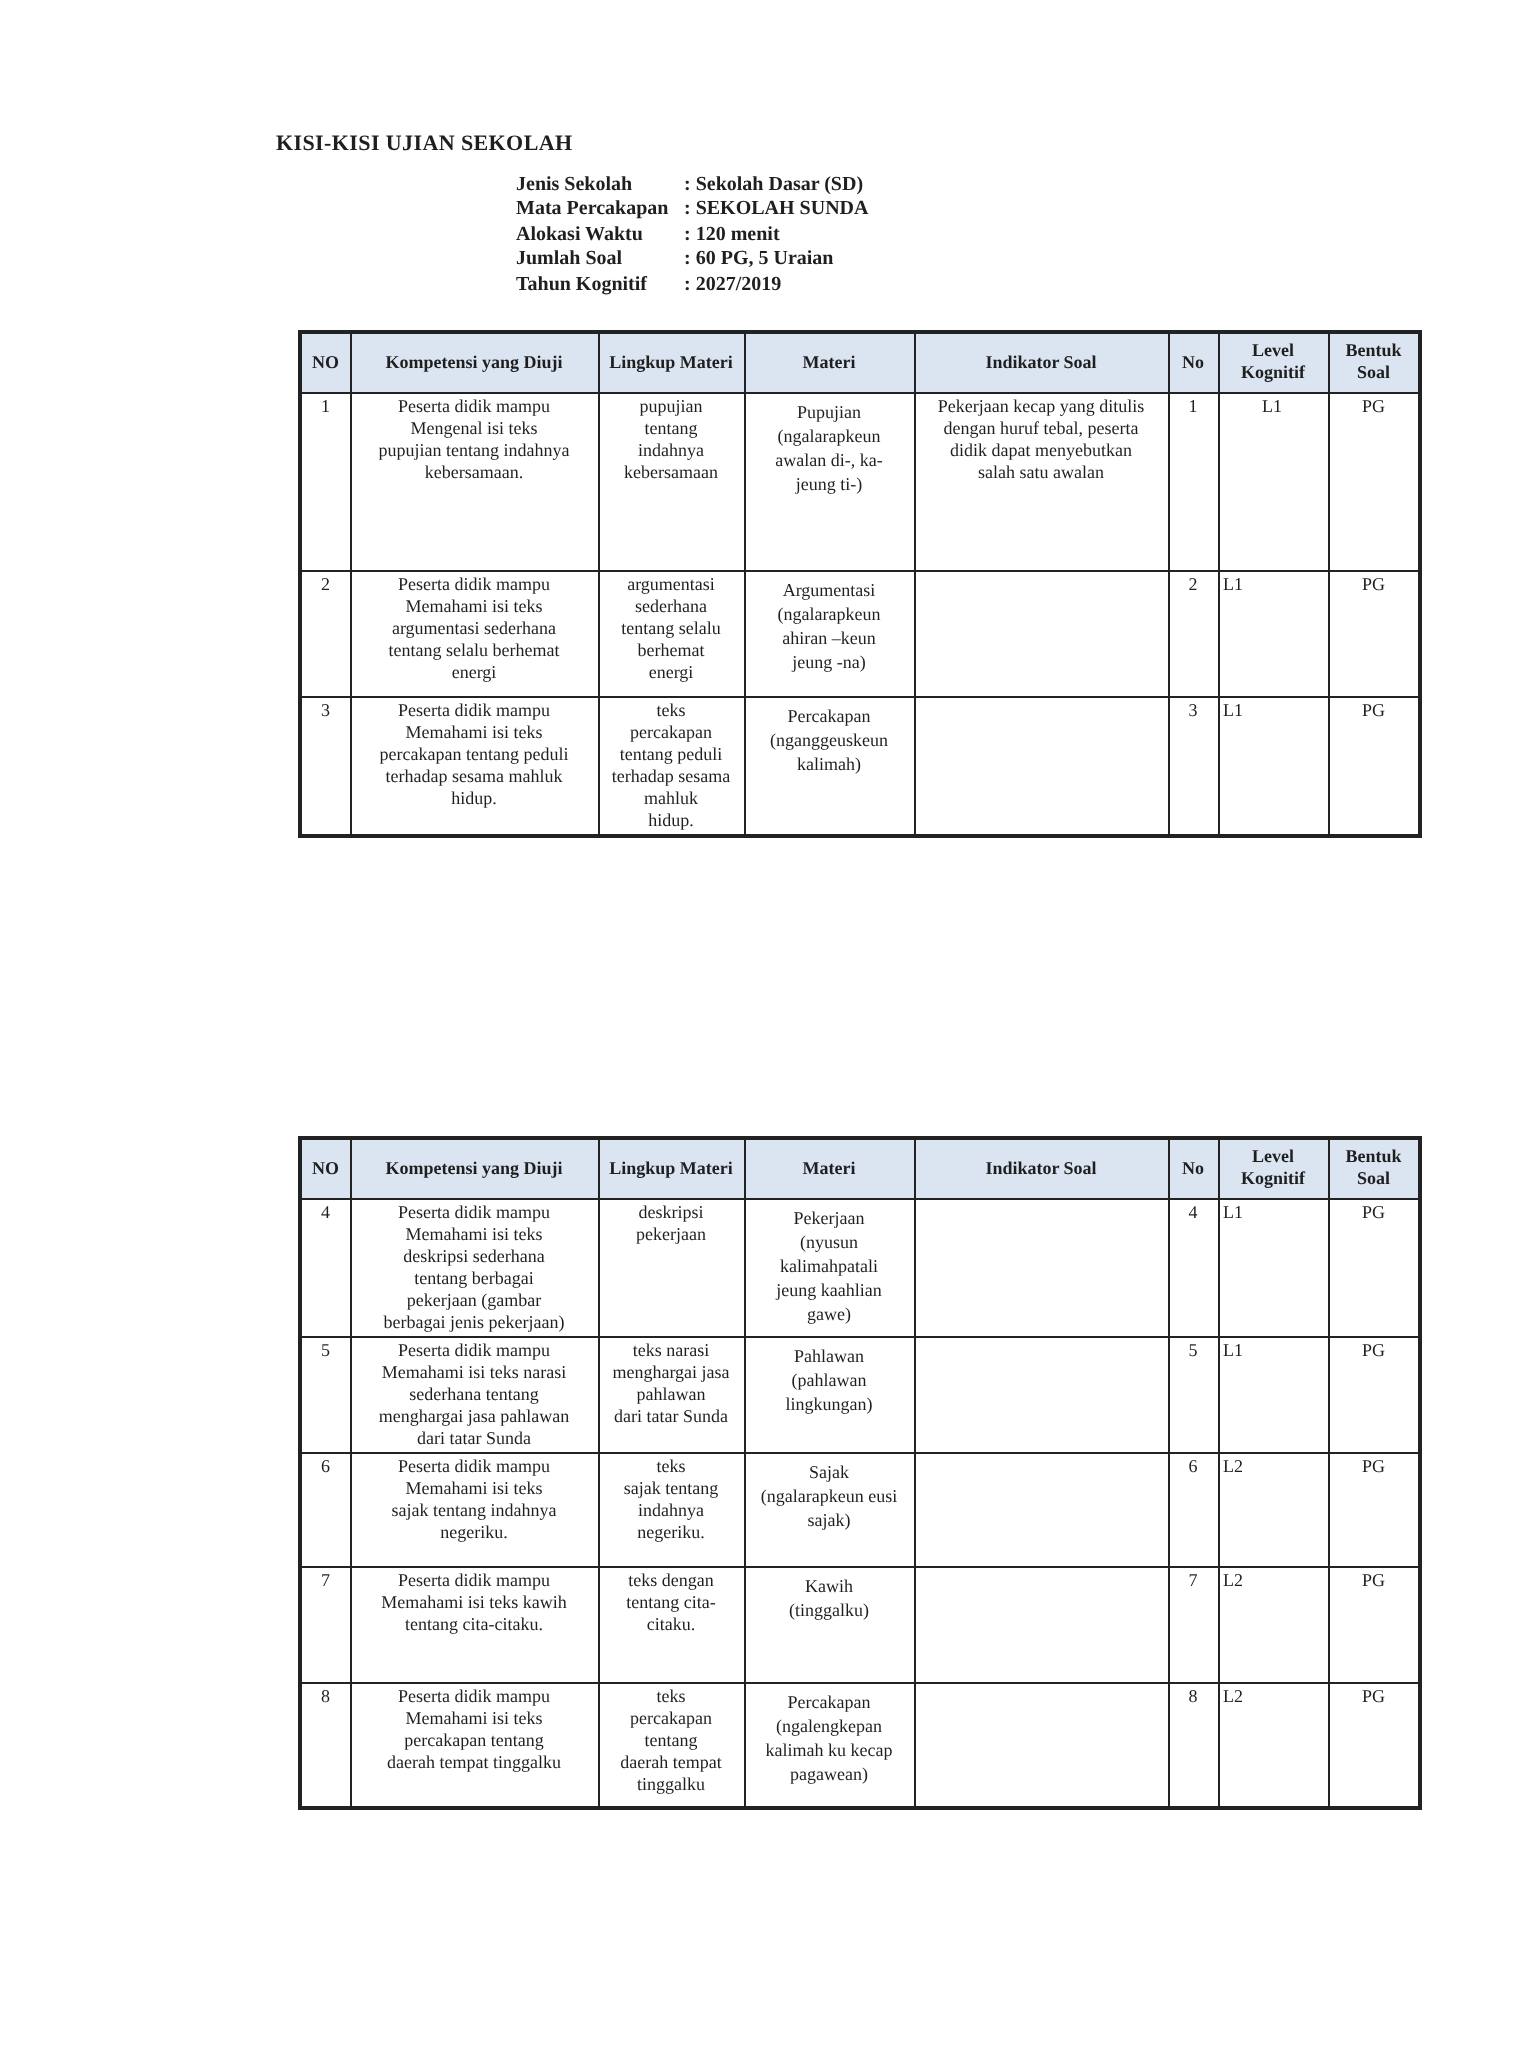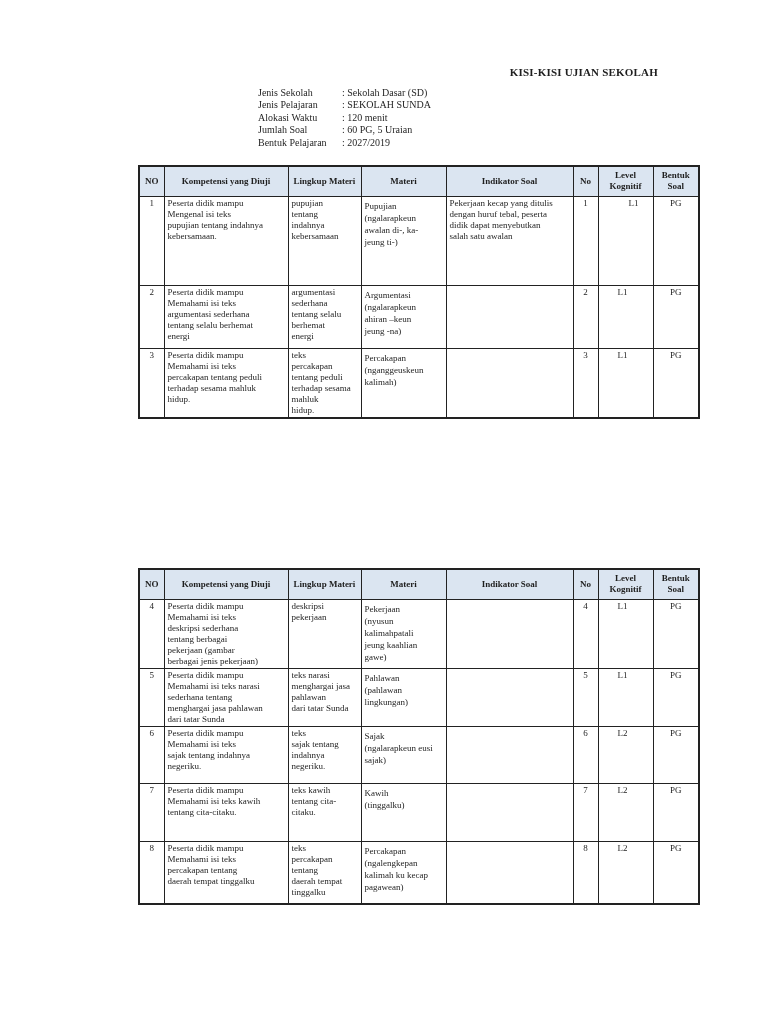--- a/index.html
+++ b/index.html
@@ -8,30 +8,30 @@
   body {
     width: 768px; height: 1024px;
     background: #ffffff;
     position: relative;
     overflow: hidden;
     font-family: "Liberation Serif", "DejaVu Serif", serif;
     color: var(--ink);
   }
   .doc-title {
     position: absolute; left: 138px; top: 66px; width: 520px;
-    text-align: right; font-weight: bold; font-size: 11px;
+    text-align: left; font-weight: bold; font-size: 11px;
     letter-spacing: 0.2px;
   }
   .info-block { position: absolute; left: 258px; top: 87px; }
-  .info-row { display: flex; line-height: 12.4px; font-size: 10px; font-weight: normal; }
+  .info-row { display: flex; line-height: 12.4px; font-size: 10px; font-weight: bold; }
   .info-label { width: 84px; }
   .info-value { white-space: nowrap; }
 
   table.kisi {
-    position: absolute; left: 138px; width: 560px;
+    position: absolute; left: 149px; width: 560px;
     border-collapse: collapse; table-layout: fixed;
     border: 2px solid var(--line);
   }
   #table1 { top: 165px; }
   #table2 { top: 568px; }
   .kisi th, .kisi td {
     border: 1px solid var(--line);
     padding: 1px 3px;
     vertical-align: top;
     font-size: 9px;
@@ -50,23 +50,23 @@
   .col-no    { width: 25px; }
   .col-komp  { width: 124px; }
   .col-ling  { width: 73px; }
   .col-mat   { width: 85px; }
   .col-ind   { width: 127px; }
   .col-num   { width: 25px; }
   .col-level { width: 55px; }
   .col-btk   { width: 46px; }
 
   td.c-no, td.c-soalno, td.c-bentuk { text-align: center; }
-  td.c-komp, td.c-ling, td.c-mat, td.c-ind { white-space: pre-line; }
+  td.c-komp, td.c-ling, td.c-mat, td.c-ind { white-space: pre-line; text-align: center; }
   td.c-mat { line-height: 12px; padding-top: 3px; }
-  td.c-level { text-align: left; padding-left: 19px; }
+  td.c-level { text-align: left; padding-left: 2px; }
   #table1 tbody tr:nth-of-type(1) td.c-level { text-align: center; }
 
   
   #table1 tbody tr:nth-of-type(1) { height: 89px; }
   #table1 tbody tr:nth-of-type(2) { height: 63px; }
   #table1 tbody tr:nth-of-type(3) { height: 69px; }
   #table2 tbody tr:nth-of-type(1) { height: 67px; }
   #table2 tbody tr:nth-of-type(2) { height: 58px; }
   #table2 tbody tr:nth-of-type(3) { height: 57px; }
   #table2 tbody tr:nth-of-type(4) { height: 58px; }
@@ -78,36 +78,36 @@
 <div class="doc-title">KISI-KISI UJIAN SEKOLAH</div>
 
 <div class="info-block">
 
     <div class="info-row">
       <span class="info-label">Jenis Sekolah</span>
       <span class="info-value">: Sekolah Dasar (SD)</span>
     </div>
 
     <div class="info-row">
-      <span class="info-label">Jenis Pelajaran</span>
+      <span class="info-label">Mata Percakapan</span>
       <span class="info-value">: SEKOLAH SUNDA</span>
     </div>
 
     <div class="info-row">
       <span class="info-label">Alokasi Waktu</span>
       <span class="info-value">: 120 menit</span>
     </div>
 
     <div class="info-row">
       <span class="info-label">Jumlah Soal</span>
       <span class="info-value">: 60 PG, 5 Uraian</span>
     </div>
 
     <div class="info-row">
-      <span class="info-label">Bentuk Pelajaran</span>
+      <span class="info-label">Tahun Kognitif</span>
       <span class="info-value">: 2027/2019</span>
     </div>
   </div>
 
 <table class="kisi" id="table1">
   <colgroup>
     <col class="col-no">
       <col class="col-komp">
       <col class="col-ling">
       <col class="col-mat">
@@ -284,21 +284,21 @@
         <td class="c-soalno">6</td>
         <td class="c-level">L2</td>
         <td class="c-bentuk">PG</td>
       </tr>
 
       <tr>
         <td class="c-no">7</td>
         <td class="c-komp">Peserta didik mampu
 Memahami isi teks kawih
 tentang cita-citaku.</td>
-        <td class="c-ling">teks kawih
+        <td class="c-ling">teks dengan
 tentang cita-
 citaku.</td>
         <td class="c-mat">Kawih
 (tinggalku)</td>
         <td class="c-ind"></td>
         <td class="c-soalno">7</td>
         <td class="c-level">L2</td>
         <td class="c-bentuk">PG</td>
       </tr>
 

